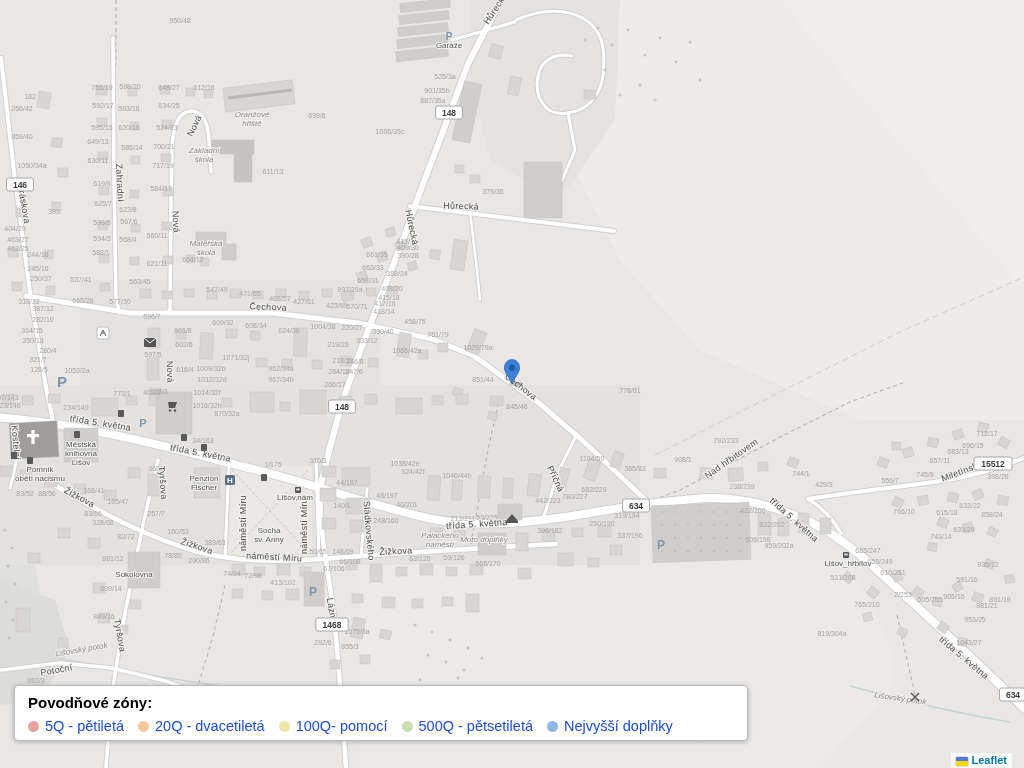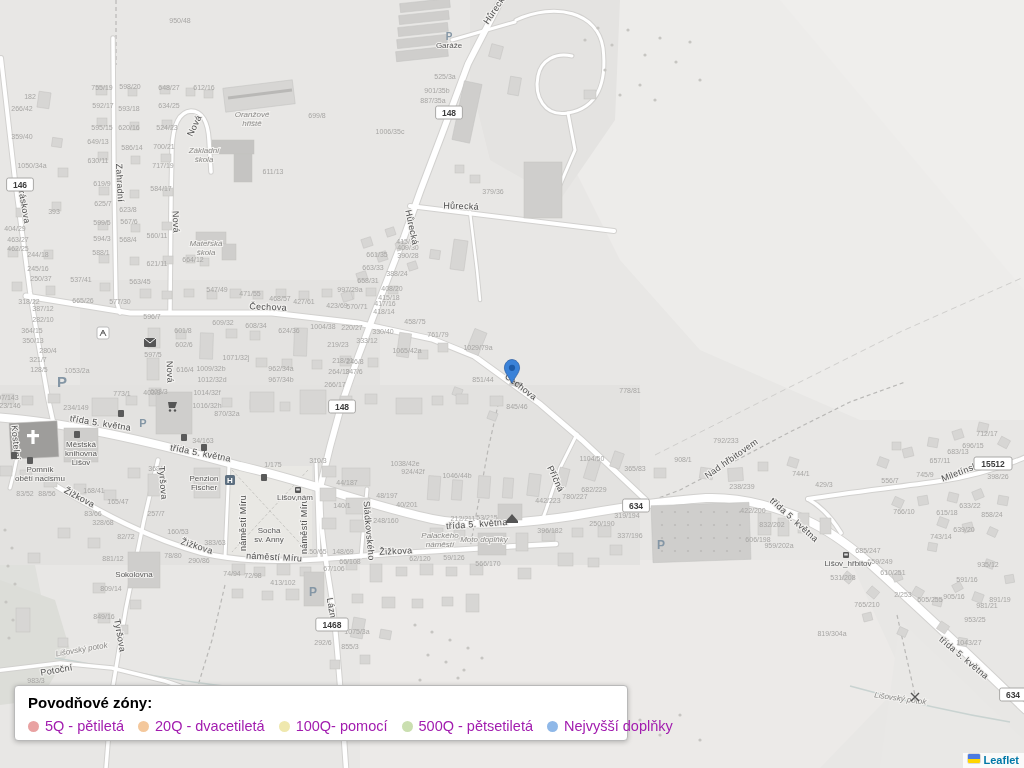--- a/index.html
+++ b/index.html
@@ -10,32 +10,32 @@
   .parcel{font-size:7px;fill:#a7a6a4;text-anchor:middle;}
   .street{font-size:9px;fill:#4e4e4e;text-anchor:middle;paint-order:stroke;
           stroke:#f2f1ef;stroke-width:2.4px;stroke-linejoin:round;letter-spacing:.3px;}
   .place{font-size:8px;fill:#5a5a5a;text-anchor:middle;paint-order:stroke;
          stroke:#f2f1ef;stroke-width:2px;stroke-linejoin:round;}
   .place-it{font-size:8px;fill:#8b8a88;font-style:italic;text-anchor:middle;
             paint-order:stroke;stroke:#f2f1ef;stroke-width:2px;}
   .shield-t{font-size:8.5px;font-weight:bold;fill:#3c3c3c;text-anchor:middle;}
   .pmark{font-weight:bold;fill:#8496a5;text-anchor:middle;}
   
-  .legend{position:absolute;left:14px;top:685px;width:614px;background:#fff;
+  .legend{position:absolute;left:14px;top:685px;width:734px;background:#fff;
           border:1px solid #b9b9b9;border-radius:4px;box-shadow:0 1px 5px rgba(0,0,0,.25);
           padding:8px 13px 6px 13px;z-index:30;}
   .legend-title{font-size:15px;font-weight:bold;color:#000;margin:0 0 7px 0;}
   .legend-items{display:flex;align-items:center;gap:0;white-space:nowrap;}
-  .legend-item{display:flex;align-items:center;font-size:14.5px;color:#a21caf;margin-right:14px;}
+  .legend-item{display:flex;align-items:center;font-size:14.5px;color:#1d4ed8;margin-right:14px;}
   .legend-dot{width:11px;height:11px;border-radius:50%;margin-right:6px;flex:0 0 auto;}
   .legend-gen{font-size:11px;color:#8a8a8a;margin-top:7px;}
   
-  .attrib{position:absolute;right:0;bottom:0;background:rgba(255,255,255,.78);
+  .attrib{position:absolute;right:12px;bottom:0;background:rgba(255,255,255,.78);
           padding:1px 5px 2px 5px;font-size:11px;color:#333;z-index:30;
-          display:flex;align-items:flex-start;gap:4px;}
+          display:flex;align-items:flex-end;gap:4px;}
   .attrib a{color:#0078A8;text-decoration:none;font-weight:bold;font-size:11px;}
   .ua-flag{display:inline-block;width:12px;height:9px;border-radius:1px;
            background:linear-gradient(#4C7BE1 50%,#FFD500 50%);box-shadow:0 0 0 .5px #bbb;}
 </style>
 </head>
 <body>
 
 <div class="stage">
 <svg id="map-svg" width="1024" height="768" viewBox="0 0 1024 768">
 

